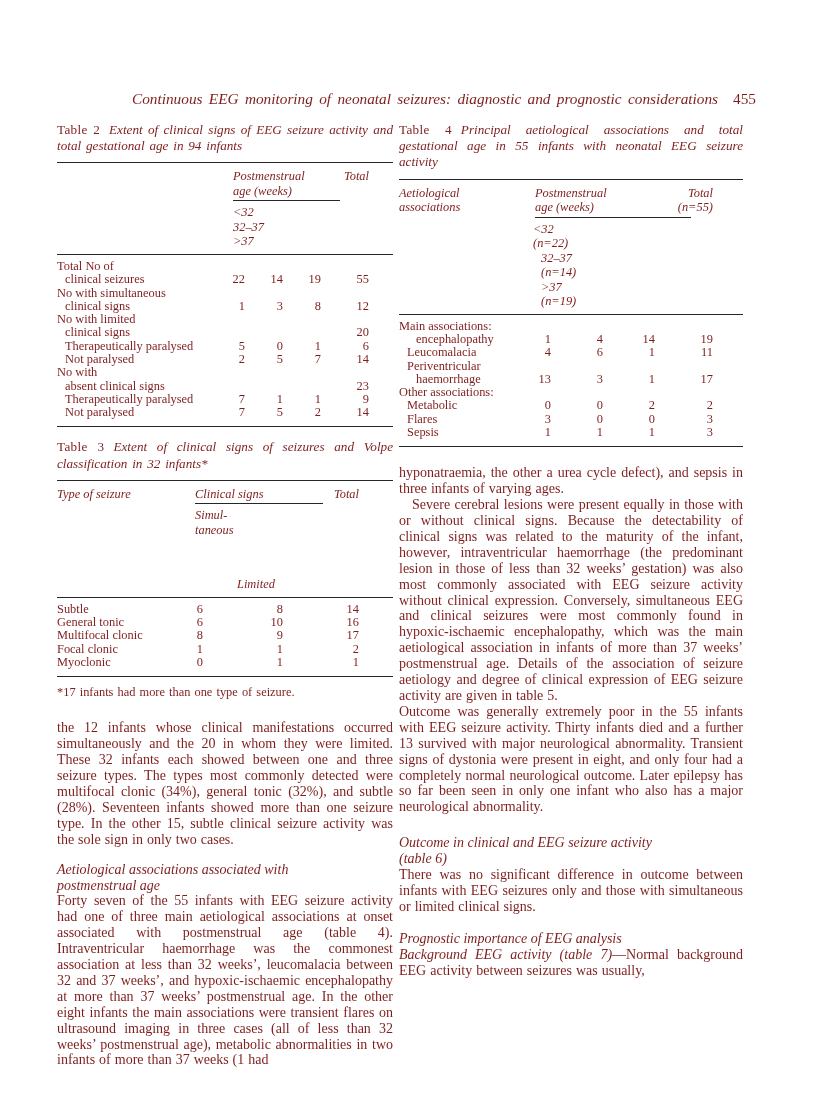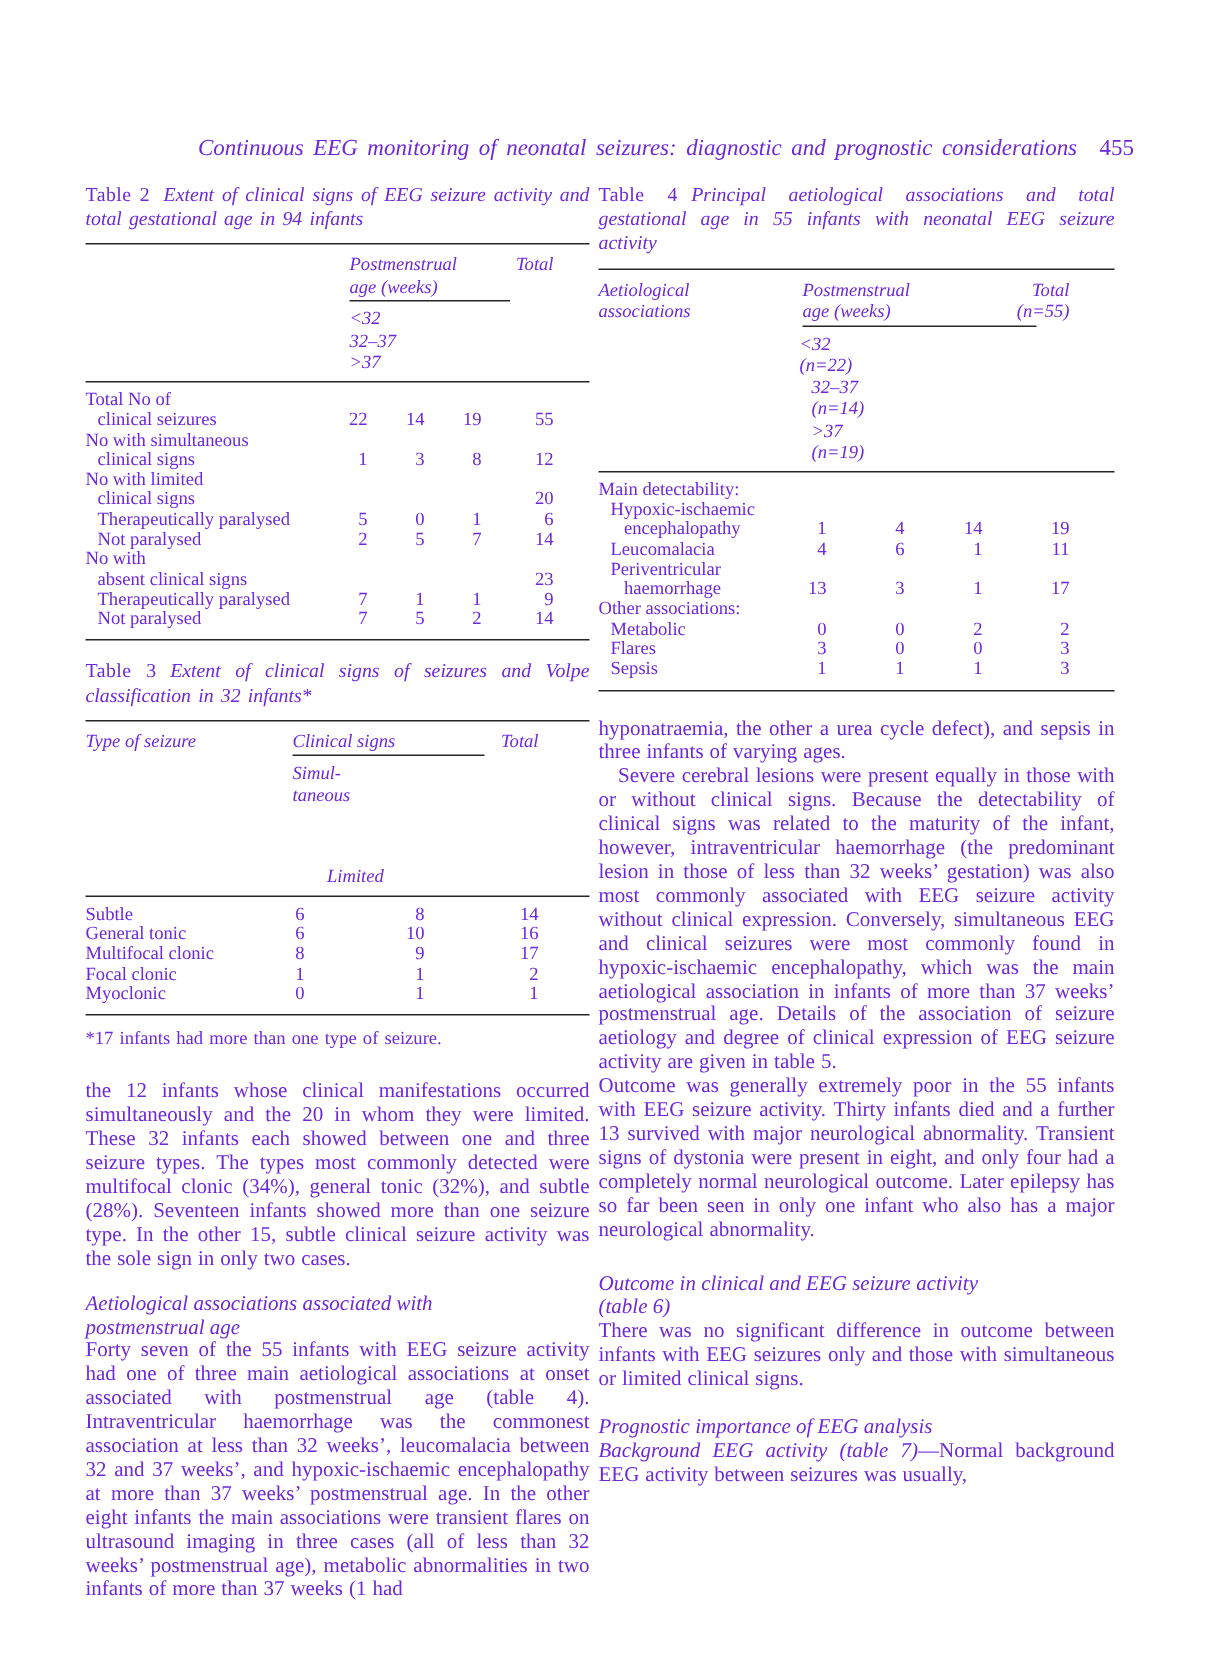--- a/index.html
+++ b/index.html
@@ -1,18 +1,18 @@
 <!DOCTYPE html>
 <html><head>
 <meta charset="utf-8">
 <style>
   html,body{margin:0;padding:0;background:#ffffff;}
   .page{
     position:relative;width:816px;height:1105px;background:#ffffff;
-    color:#6d28d9;font-family:"Liberation Serif","DejaVu Serif",serif;
+    color:#7f1d1d;font-family:"Liberation Serif","DejaVu Serif",serif;
     overflow:hidden;
   }
   
   .rh{position:absolute;left:57px;top:90px;width:699px;
       display:flex;justify-content:flex-end;align-items:baseline;gap:15px;
       font-size:15.3px;word-spacing:2.5px;}
   .rh-title{font-style:italic;}
   
   .col-l{position:absolute;left:57px;top:122px;width:336px;}
   .col-r{position:absolute;left:399px;top:122px;width:344px;}
@@ -45,21 +45,21 @@
   .grp4{width:156px;}
   .grp-in{border-bottom:1px solid #262626;padding-bottom:2px;}
   .t2 .grp-in{margin-left:26px;margin-right:-19px;}
   .t3 .grp-in{margin-left:33px;margin-right:-40px;}
   .t4 .grp-in{margin-left:36px;margin-right:-36px;}
   .blk{display:block;}
   .subrow{display:flex;margin-top:4px;flex-direction:column;}
   .t2 .subrow{padding-left:176px;}
   .t2 .subrow .s{margin-right:12px;}
   .t3 .subrow{padding-left:138px;gap:40px;}
-  .t3 .sub2{margin-left:23px;}
+  .t3 .sub2{margin-left:42px;}
   .t4 .subrow{padding-left:134px;}
   .t4 .sb{width:46px;}
   .t4 .sb+.sb{margin-left:8px;width:52px;}
   .tht{text-align:right;}
   .tfoot{font-size:12.4px;margin-top:8px;word-spacing:1px;}
   
   .para{font-size:14px;line-height:15.9px;text-align:justify;word-spacing:0.5px;}
   .indent{text-indent:13px;}
   .h-italic{font-style:italic;font-size:14px;line-height:15.9px;}
   .h-caps{font-size:12px;letter-spacing:0.4px;margin-top:16px;margin-bottom:1px;}
@@ -297,28 +297,21 @@
             <span class="blk">(n=14)</span>
           </span>
           <span class="sb">
             <span class="blk">&gt;37</span>
             <span class="blk">(n=19)</span>
           </span>
         </div>
       </div>
       <div class="tbody">
           <div class="trow">
-            <div class="tlabel">Main detectability:</div>
-            <div class="tcell c0"></div>
-            <div class="tcell c1"></div>
-            <div class="tcell c2"></div>
-            <div class="tcell c3"></div>
-          </div>
-          <div class="trow">
-            <div class="tlabel ind1">Hypoxic-ischaemic</div>
+            <div class="tlabel">Main associations:</div>
             <div class="tcell c0"></div>
             <div class="tcell c1"></div>
             <div class="tcell c2"></div>
             <div class="tcell c3"></div>
           </div>
           <div class="trow">
             <div class="tlabel ind2">encephalopathy</div>
             <div class="tcell c0">1</div>
             <div class="tcell c1">4</div>
             <div class="tcell c2">14</div>

